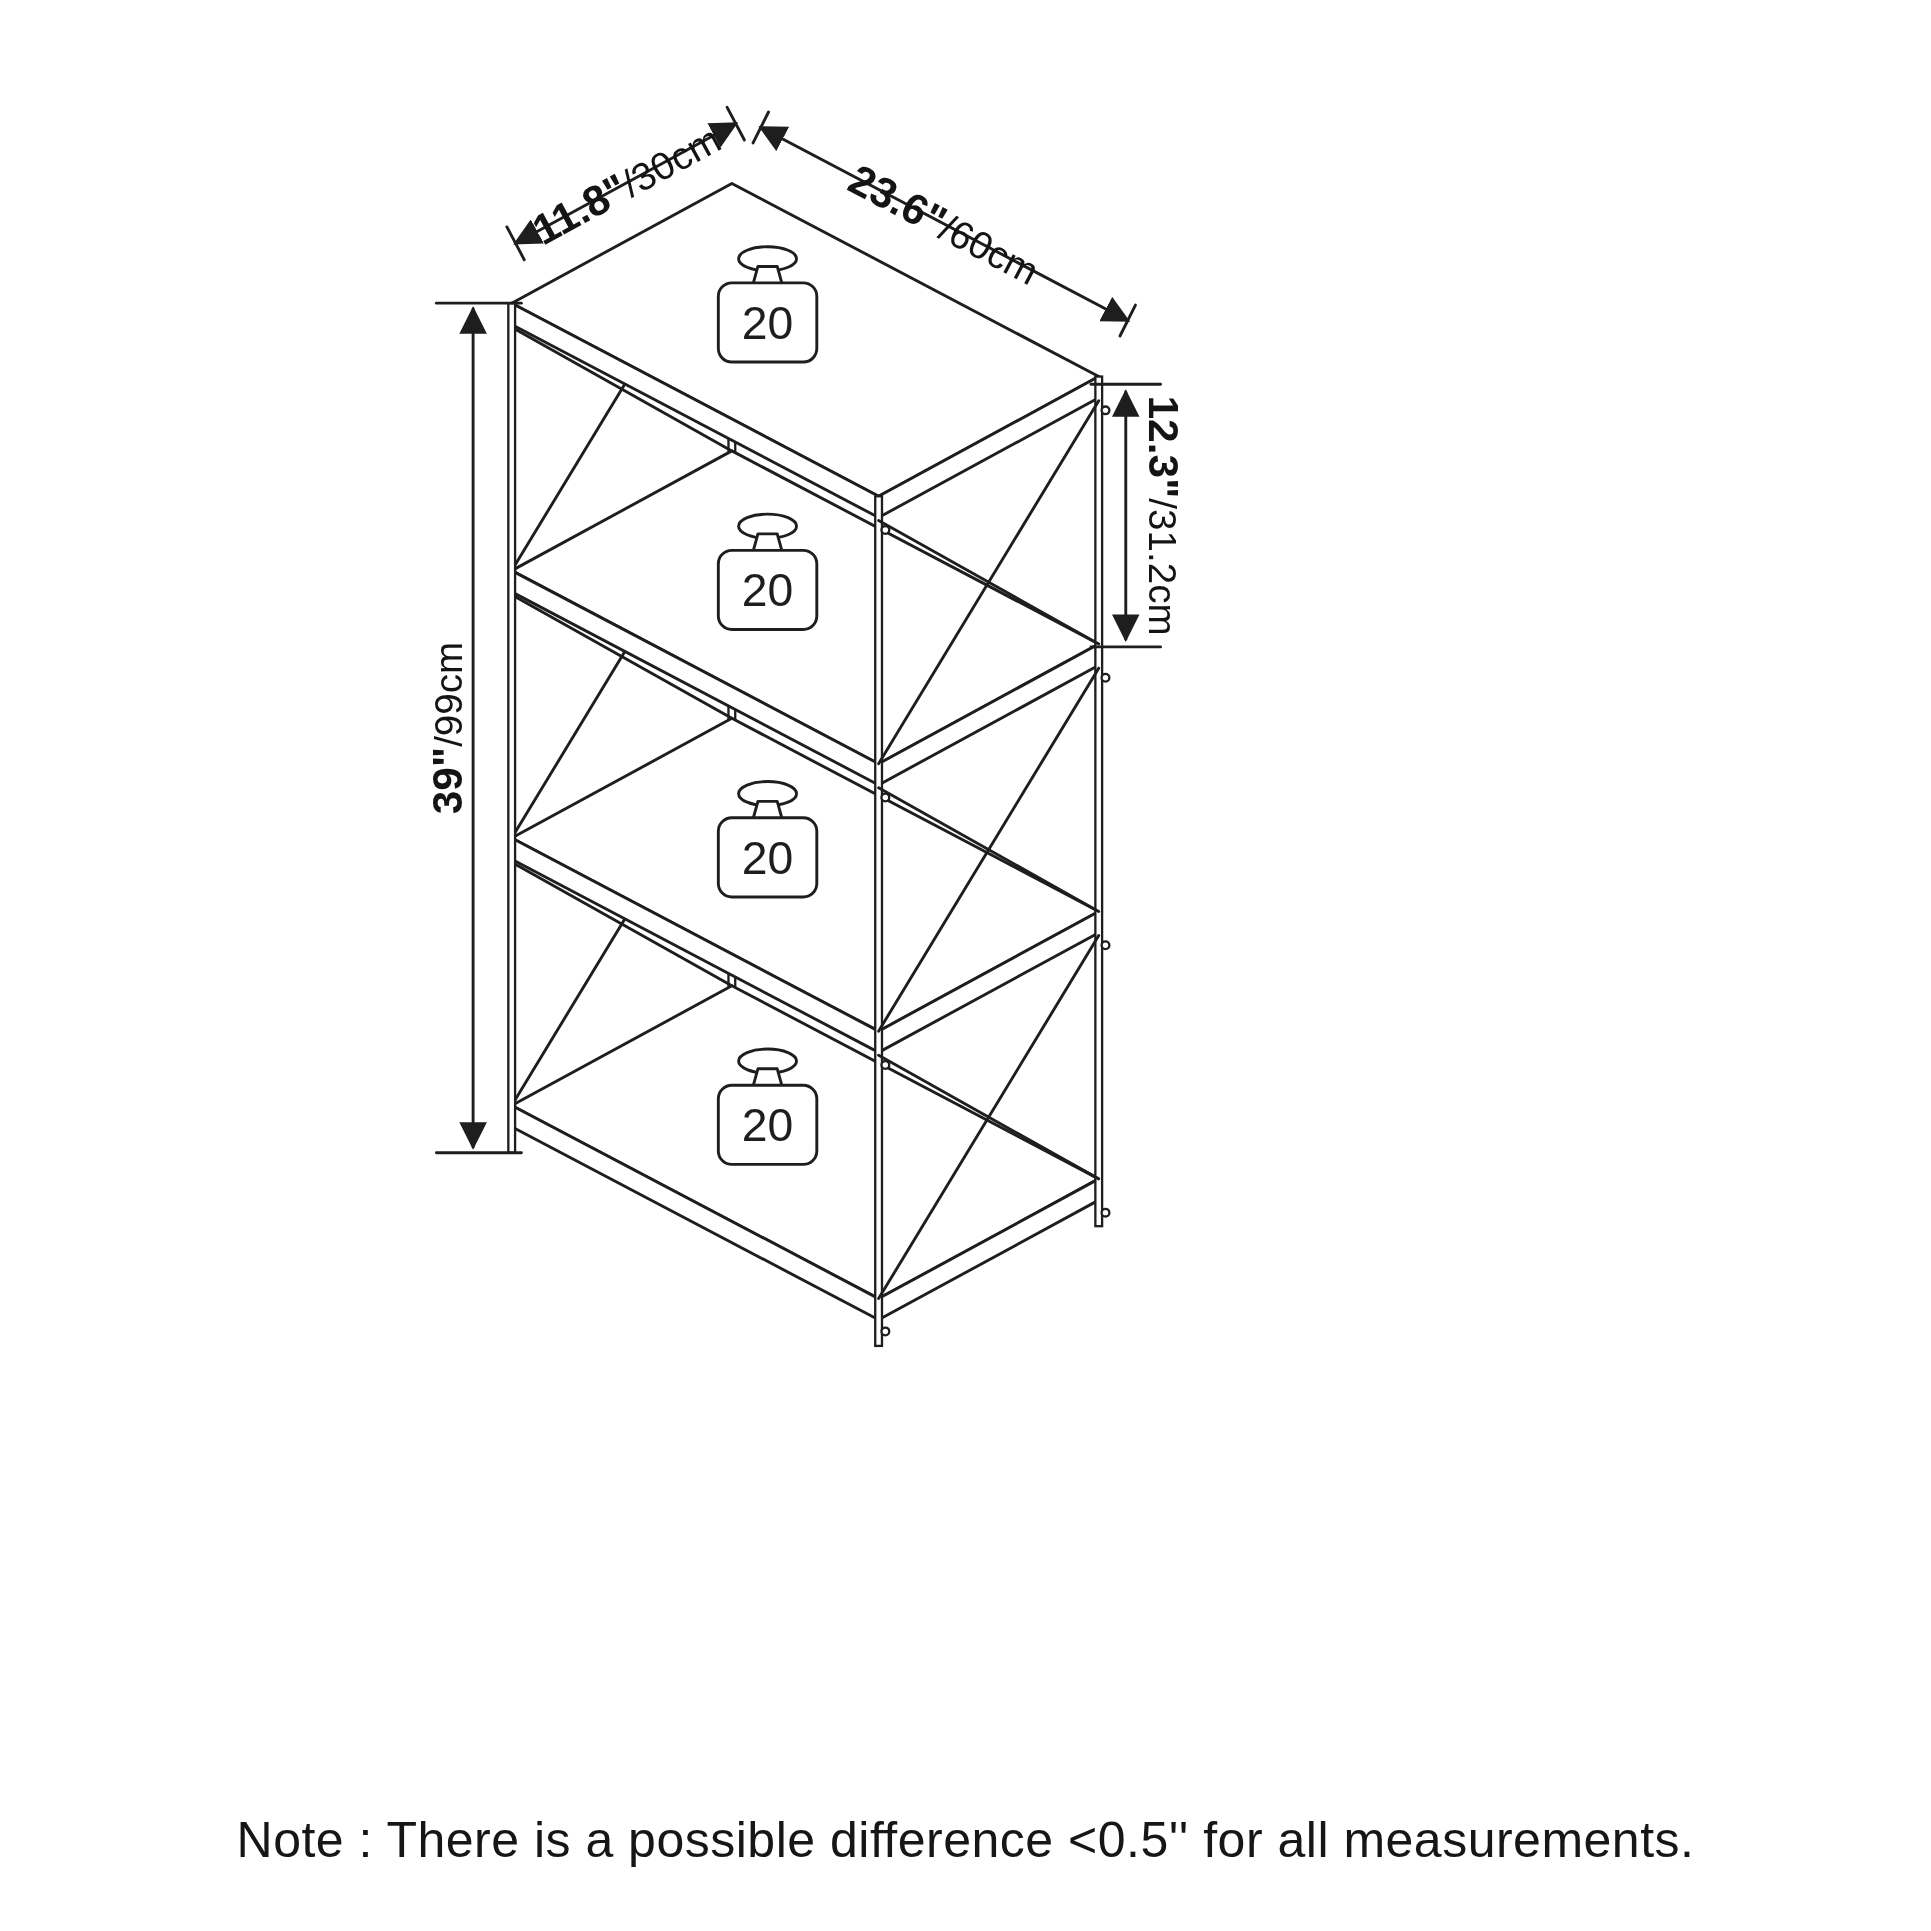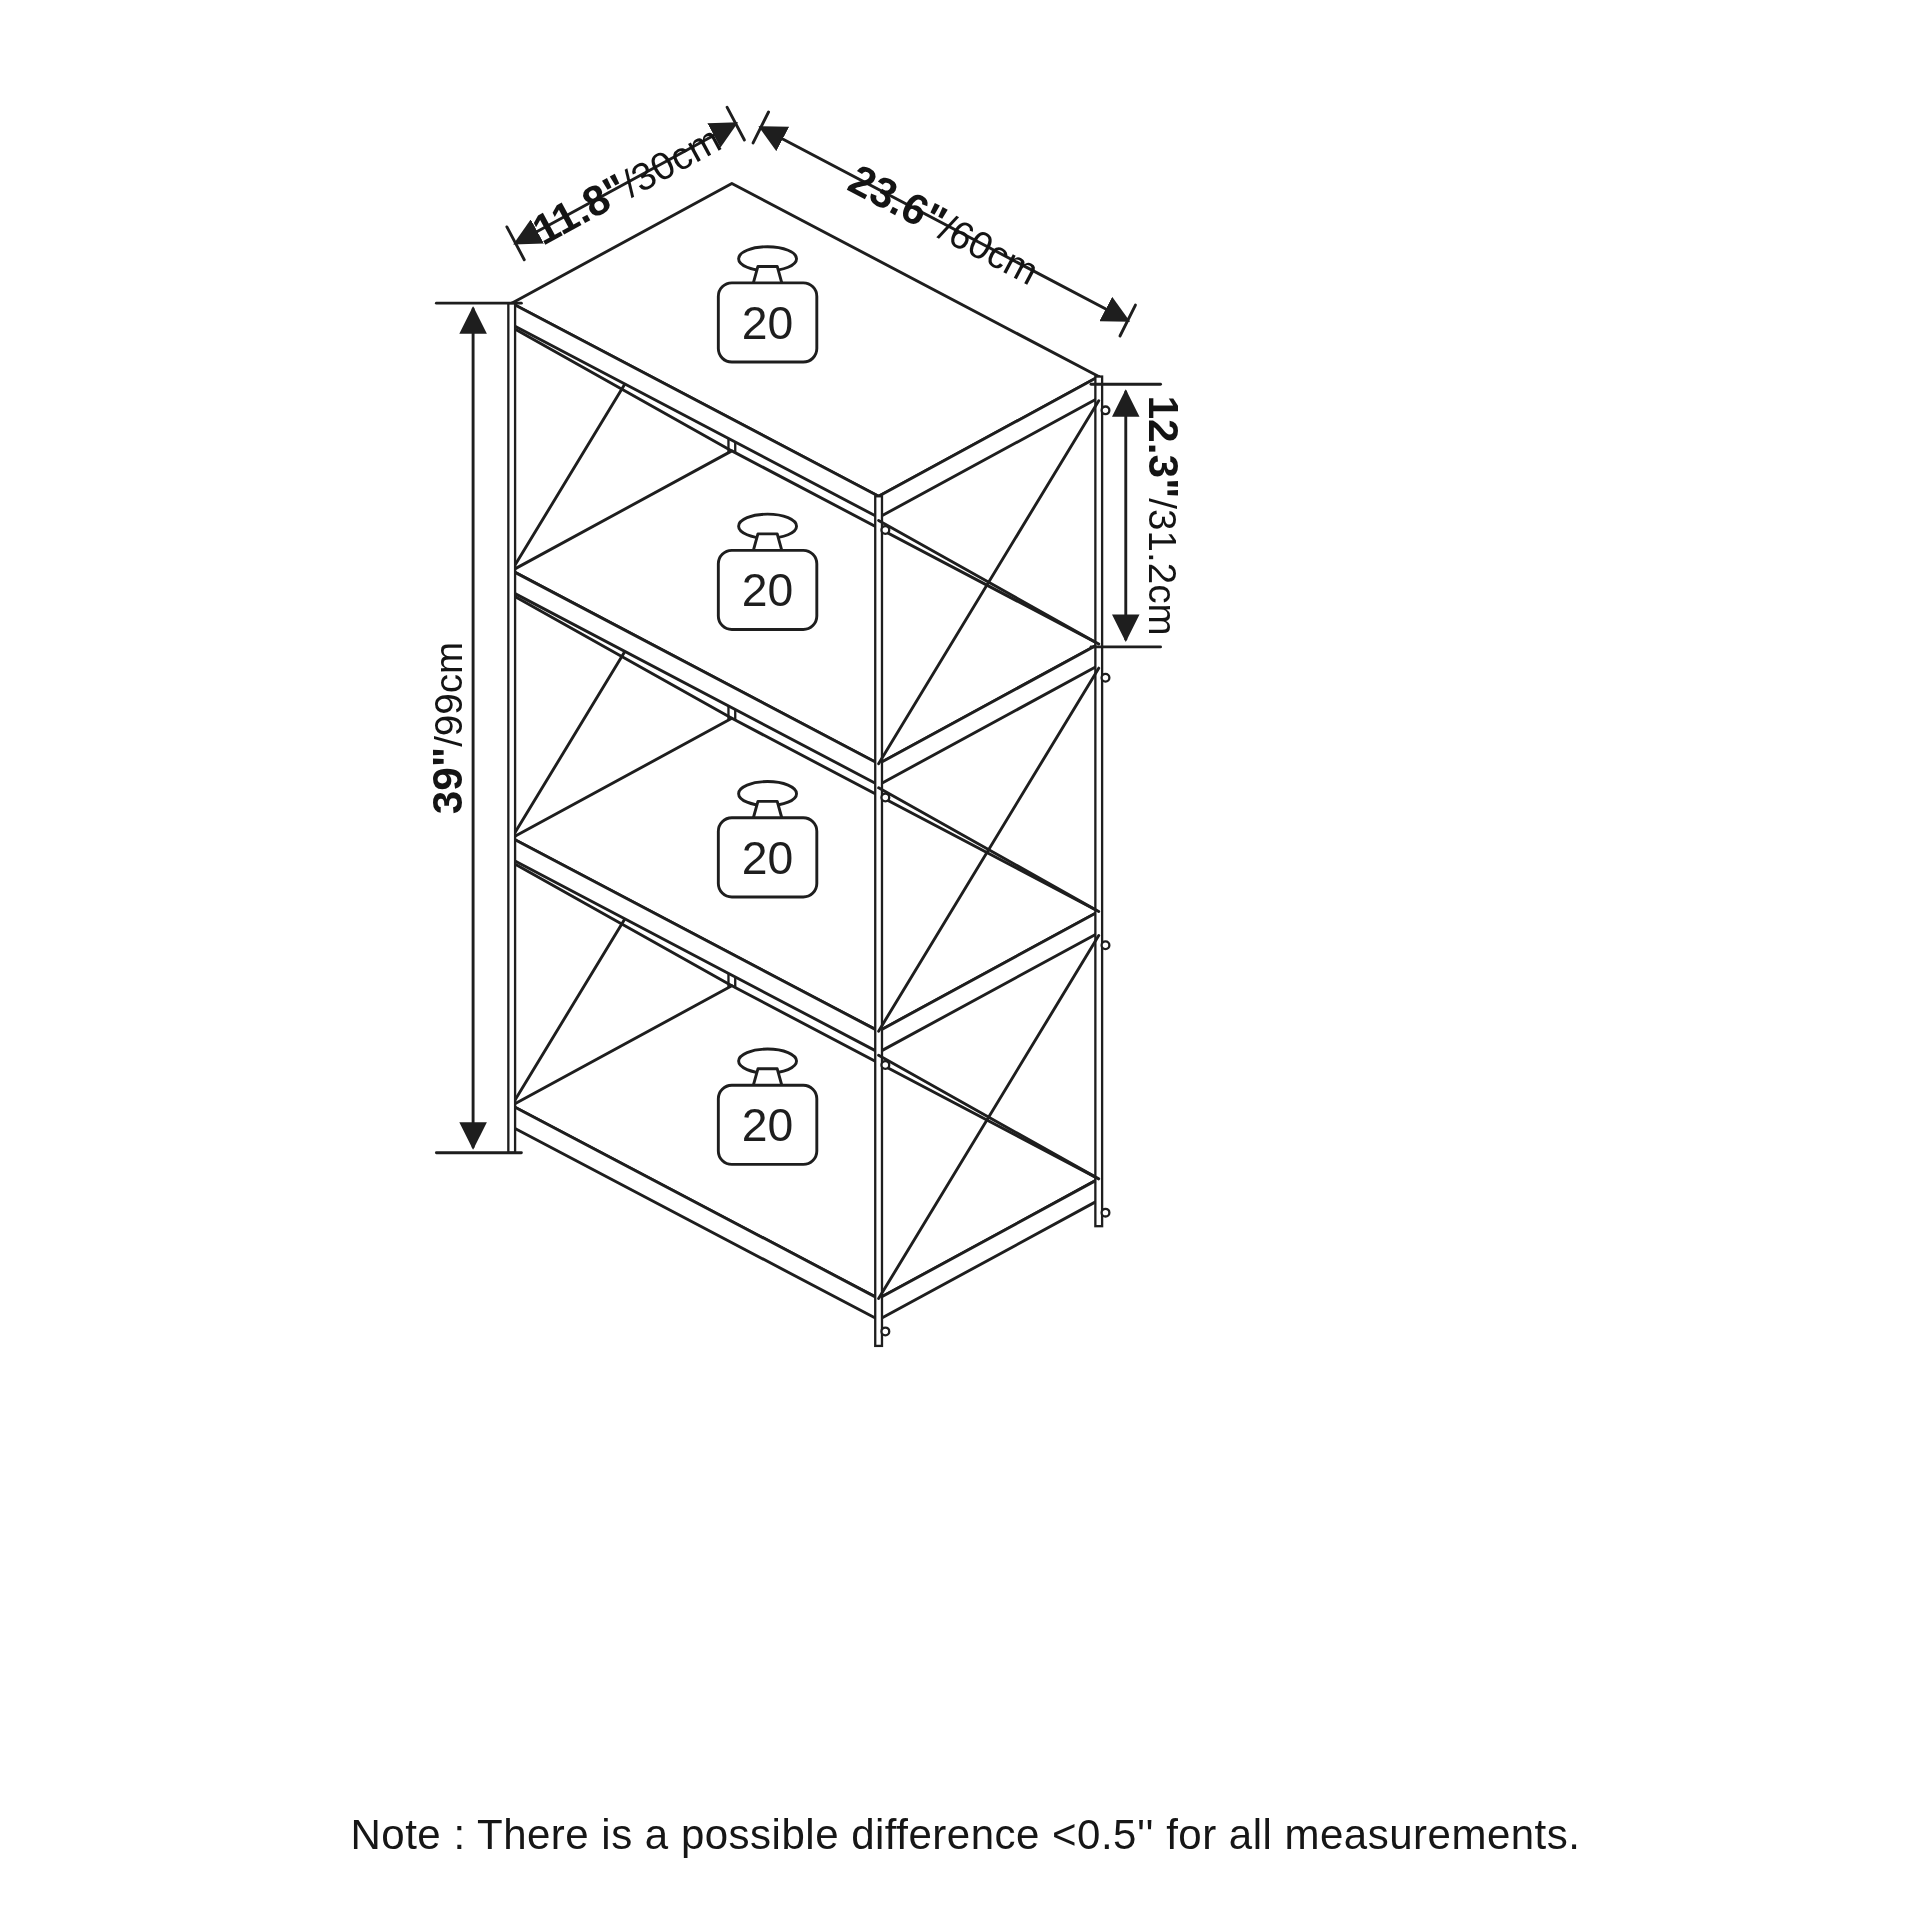--- a/index.html
+++ b/index.html
@@ -2,21 +2,21 @@
 <html><head>
 <meta charset="utf-8">
 <style>
   html,body{margin:0;padding:0;background:#ffffff;}
   .page{position:relative;width:1931px;height:1931px;background:#ffffff;overflow:hidden;}
   .page svg{position:absolute;left:0;top:0;}
   .note{
     position:absolute;left:0;top:1811px;width:100%;
     text-align:center;
     font-family:"Liberation Sans",sans-serif;
-    font-size:42px;color:#161616;letter-spacing:0.5px;
+    font-size:50px;color:#161616;letter-spacing:0.5px;
   }
   
   .face{fill:#ffffff;stroke:#1e1e1e;stroke-width:3;stroke-linejoin:round;}
   .post{fill:#ffffff;stroke:#1e1e1e;stroke-width:2.4;}
   .brace{stroke:#1e1e1e;stroke-width:3;fill:none;stroke-linecap:round;}
   .dim{stroke:#1e1e1e;stroke-width:3;fill:none;stroke-linecap:round;}
   .dim-label{font-family:"Liberation Sans",sans-serif;font-size:40px;fill:#141414;}
   .inch{font-weight:700;font-size:44px;}
   .wpart{fill:#ffffff;stroke:#1e1e1e;stroke-width:3;stroke-linejoin:round;}
   .weight-label{font-family:"Liberation Sans",sans-serif;font-size:48px;fill:#1e1e1e;text-anchor:middle;}

